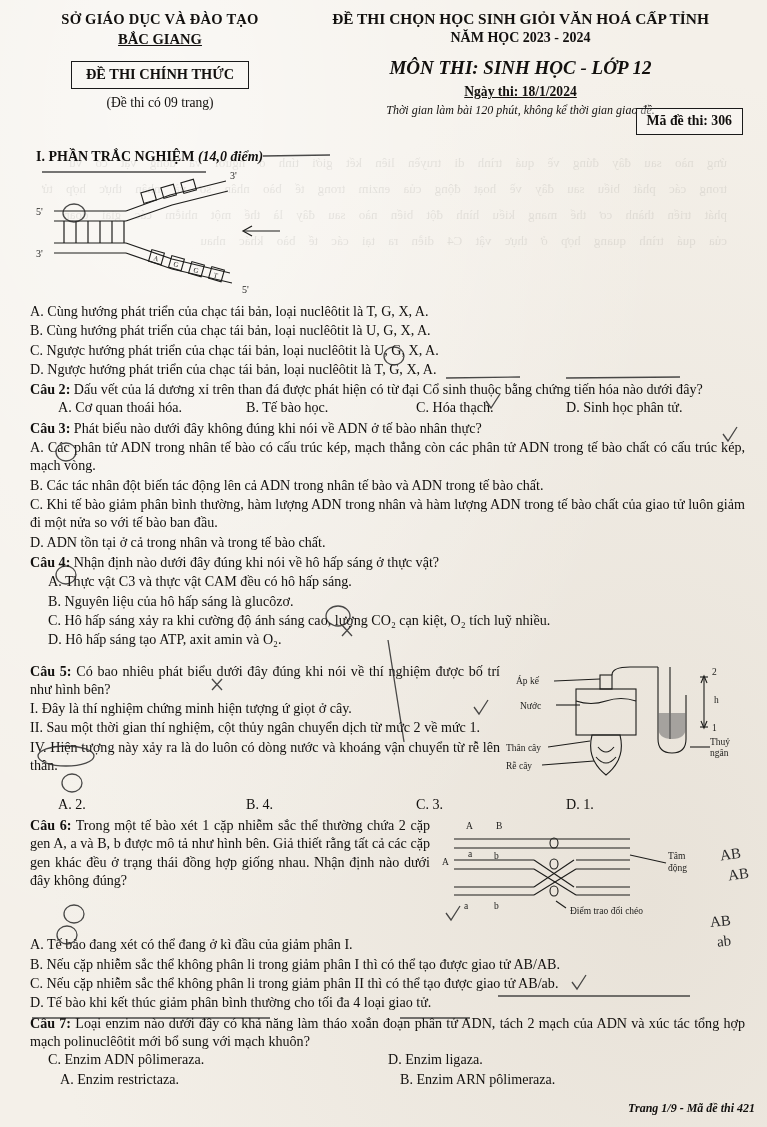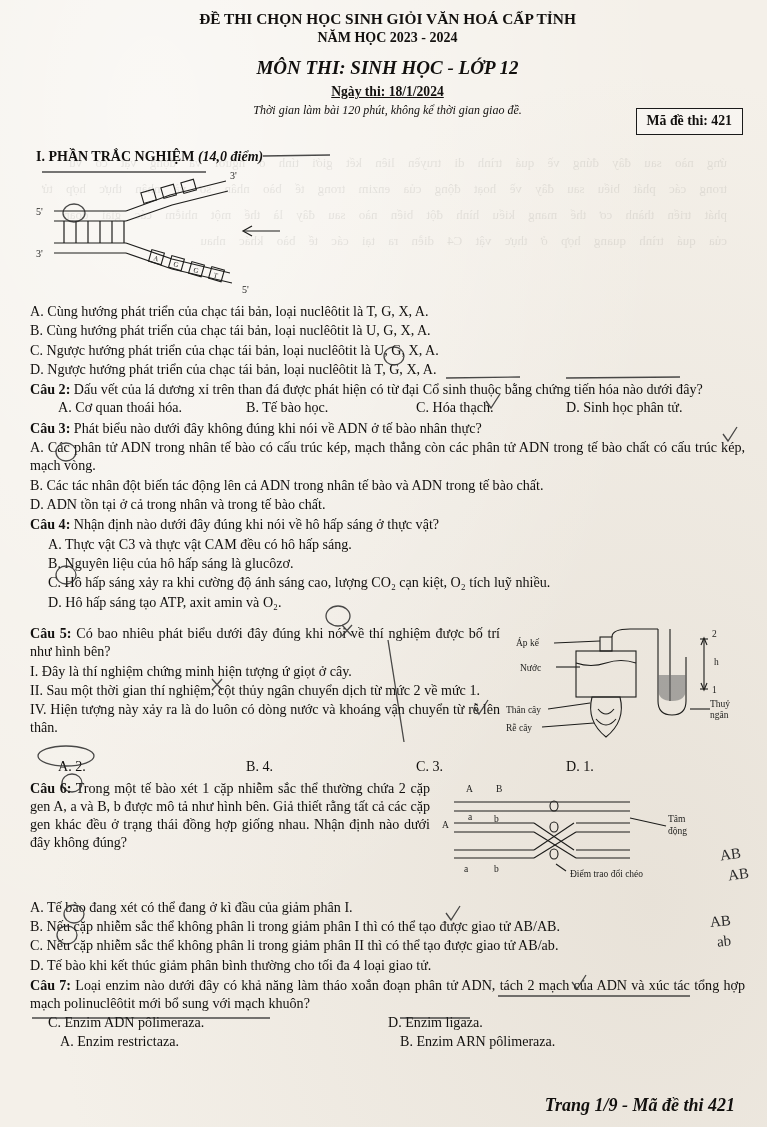--- a/index.html
+++ b/index.html
@@ -160,50 +160,56 @@
     font-family: "Liberation Serif", serif;
     pointer-events: none;
   }
   .pen {
     position: absolute;
     pointer-events: none;
   }
 
   .footer {
     position: absolute;
-    right: 32px;
+    right: 12px;
     bottom: 10px;
     font-style: italic;
     font-weight: bold;
-    font-size: 18px;
+    font-size: 12px;
   }
 </style>
 </head>
 <body>
 
 <div class="page">
 
   <div class="bleed">
     ứng nào sau đây đúng về quá trình di truyền liên kết giới tính ở người và động vật có vú
     trong các phát biểu sau đây về hoạt động của enzim trong tế bào nhân sơ và nhân thực
     hợp tử phát triển thành cơ thể mang kiểu hình đột biến nào sau đây là thể một nhiễm
     các giai đoạn của quá trình quang hợp ở thực vật C4 diễn ra tại các tế bào khác nhau
   </div>
 
   <div class="header">
+    <div class="header-left">
+      <div class="hl-org">SỞ GIÁO DỤC VÀ ĐÀO TẠO</div>
+      <div><span class="hl-org2">BẮC GIANG</span></div>
+      <div><span class="boxed-title">ĐỀ THI CHÍNH THỨC</span></div>
+      <div class="sub-paren">(Đề thi có 09 trang)</div>
+    </div>
     <div class="header-right">
       <div class="title-main">ĐỀ THI CHỌN HỌC SINH GIỎI VĂN HOÁ CẤP TỈNH</div>
       <div class="title-sub">NĂM HỌC 2023 - 2024</div>
       <div class="title-sub2">MÔN THI: SINH HỌC - LỚP 12</div>
       <div class="date-line">Ngày thi: 18/1/2024</div>
       <div class="time-line">Thời gian làm bài 120 phút, không kể thời gian giao đề.</div>
     </div>
   </div>
 
-  <div class="code-box">Mã đề thi: 421</div>
+  <div class="code-box">Mã đề thi: 306</div>
 
   <div class="section-title">
     <span>I. PHẦN TRẮC NGHIỆM</span>
     <span class="pts">(14,0 điểm)</span>
   </div>
 
   <div class="with-fig" style="margin-top:2px;">
     <div class="fig">
       <svg width="258" height="128" viewBox="0 0 258 128">
 
@@ -275,20 +281,21 @@
     <div class="c3">C. Hóa thạch.</div>
     <div>D. Sinh học phân tử.</div>
   </div>
 
   <p class="q" style="margin-top:2px;">
     <span class="qnum">Câu 3:</span>
     <span>Phát biểu nào dưới đây không đúng khi nói về ADN ở tế bào nhân thực?</span>
   </p>
   <p class="q">A. Các phân tử ADN trong nhân tế bào có cấu trúc kép, mạch thẳng còn các phân tử ADN trong tế bào chất có cấu trúc kép, mạch vòng.</p>
   <p class="q">B. Các tác nhân đột biến tác động lên cả ADN trong nhân tế bào và ADN trong tế bào chất.</p>
+  <p class="q">C. Khi tế bào giảm phân bình thường, hàm lượng ADN trong nhân và hàm lượng ADN trong tế bào chất của giao tử luôn giảm đi một nửa so với tế bào ban đầu.</p>
   <p class="q">D. ADN tồn tại ở cả trong nhân và trong tế bào chất.</p>
 
   <p class="q" style="margin-top:2px;">
     <span class="qnum">Câu 4:</span>
     <span>Nhận định nào dưới đây đúng khi nói về hô hấp sáng ở thực vật?</span>
   </p>
   <p class="q" style="padding-left:18px;">A. Thực vật C3 và thực vật CAM đều có hô hấp sáng.</p>
   <p class="q" style="padding-left:18px;">B. Nguyên liệu của hô hấp sáng là glucôzơ.</p>
   <p class="q" style="padding-left:18px;">C. Hô hấp sáng xảy ra khi cường độ ánh sáng cao, lượng CO₂ cạn kiệt, O₂ tích luỹ nhiều.</p>
   <p class="q" style="padding-left:18px;">D. Hô hấp sáng tạo ATP, axit amin và O₂.</p>

